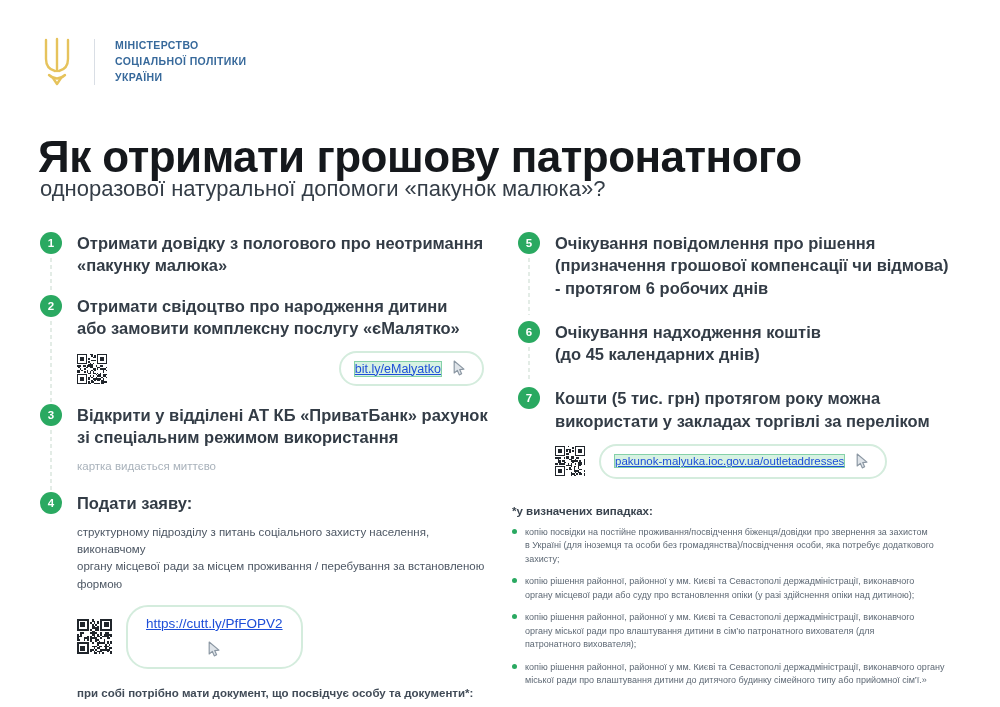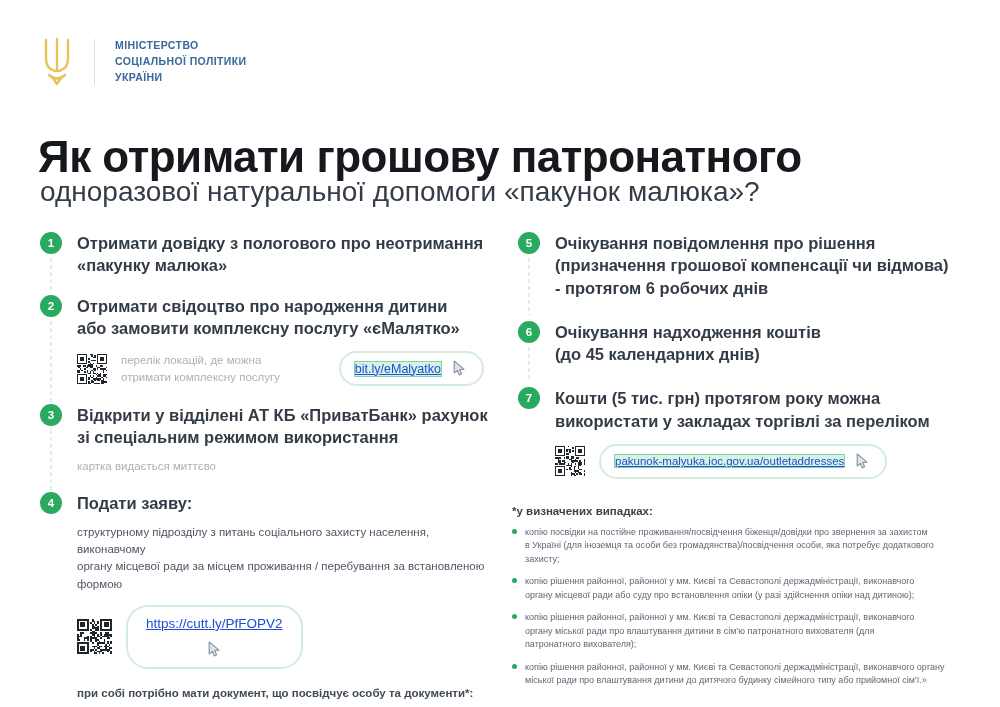--- a/index.html
+++ b/index.html
@@ -8,21 +8,21 @@
     background:#ffffff;color:#333c46;
     font-family:"Liberation Sans","DejaVu Sans",sans-serif;
   }
   
   .logo{position:absolute;top:37px;left:40px;display:flex;align-items:center;gap:20px;}
   .trident{width:34px;height:50px;flex:none;}
   .logo-sep{width:1px;height:46px;background:#d9dee5;}
   .logo-text{font-size:10.5px;font-weight:bold;color:#37699b;letter-spacing:.4px;line-height:1.5;}
   
   .title{position:absolute;left:38px;top:103px;font-size:44px;font-weight:800;color:#15181c;letter-spacing:-0.5px;}
-  .subtitle{position:absolute;left:40px;top:176px;font-size:28px;color:#343d47;}
+  .subtitle{position:absolute;left:40px;top:176px;font-size:22px;color:#343d47;}
   
   .col-left{position:absolute;left:40px;top:232px;width:450px;}
   .col-right{position:absolute;left:512px;top:232px;width:468px;}
   .col-right .steps{padding-left:6px;}
   
   .step{position:relative;padding-left:37px;margin-bottom:18px;}
   .step.connect::before{content:"";position:absolute;left:10px;top:26px;bottom:-16px;width:2px;
     background:repeating-linear-gradient(#e3ece6 0 4px,#ffffff 4px 7px);}
   .badge{position:absolute;left:0;top:0;width:22px;height:22px;border-radius:50%;
     background:#2aa961;color:#fff;font-size:11.5px;font-weight:bold;
@@ -87,22 +87,20 @@
   </div>
 
   <div class="step connect">
     <div class="badge">2</div>
     <div class="step-text">Отримати свідоцтво про народження дитини
 або замовити комплексну послугу «єМалятко»</div>
     <div class="qr-row">
       <div class="qr qr-sm"><svg viewBox="0 0 21 21" width="100%" height="100%" shape-rendering="crispEdges">
             <path fill-rule="evenodd" fill="#20252b" d="M0 0h7v7h-7z M1 1h5v5h-5z M2 2h3v3h-3z M14 0h7v7h-7z M15 1h5v5h-5z M16 2h3v3h-3z M0 14h7v7h-7z M1 15h5v5h-5z M2 16h3v3h-3z M9 0h1v1h-1z M10 0h1v1h-1z M10 1h1v1h-1z M12 1h1v1h-1z M11 2h1v1h-1z M12 2h1v1h-1z M8 3h1v1h-1z M10 4h1v1h-1z M11 4h1v1h-1z M12 4h1v1h-1z M8 5h1v1h-1z M9 6h1v1h-1z M11 6h1v1h-1z M8 7h1v1h-1z M9 7h1v1h-1z M10 7h1v1h-1z M0 8h1v1h-1z M1 8h1v1h-1z M2 8h1v1h-1z M4 8h1v1h-1z M5 8h1v1h-1z M7 8h1v1h-1z M8 8h1v1h-1z M9 8h1v1h-1z M10 8h1v1h-1z M13 8h1v1h-1z M16 8h1v1h-1z M17 8h1v1h-1z M1 9h1v1h-1z M6 9h1v1h-1z M7 9h1v1h-1z M9 9h1v1h-1z M10 9h1v1h-1z M14 9h1v1h-1z M15 9h1v1h-1z M20 9h1v1h-1z M2 10h1v1h-1z M5 10h1v1h-1z M11 10h1v1h-1z M12 10h1v1h-1z M14 10h1v1h-1z M16 10h1v1h-1z M17 10h1v1h-1z M18 10h1v1h-1z M19 10h1v1h-1z M0 11h1v1h-1z M1 11h1v1h-1z M3 11h1v1h-1z M7 11h1v1h-1z M10 11h1v1h-1z M12 11h1v1h-1z M18 11h1v1h-1z M20 11h1v1h-1z M0 12h1v1h-1z M1 12h1v1h-1z M5 12h1v1h-1z M7 12h1v1h-1z M9 12h1v1h-1z M11 12h1v1h-1z M18 12h1v1h-1z M8 13h1v1h-1z M9 13h1v1h-1z M11 13h1v1h-1z M12 13h1v1h-1z M14 13h1v1h-1z M16 13h1v1h-1z M13 14h1v1h-1z M15 14h1v1h-1z M16 14h1v1h-1z M18 14h1v1h-1z M19 14h1v1h-1z M20 14h1v1h-1z M9 15h1v1h-1z M11 15h1v1h-1z M14 15h1v1h-1z M15 15h1v1h-1z M16 15h1v1h-1z M18 15h1v1h-1z M19 15h1v1h-1z M8 16h1v1h-1z M10 16h1v1h-1z M13 16h1v1h-1z M17 16h1v1h-1z M20 16h1v1h-1z M8 17h1v1h-1z M11 17h1v1h-1z M12 17h1v1h-1z M13 17h1v1h-1z M14 17h1v1h-1z M15 17h1v1h-1z M16 17h1v1h-1z M18 17h1v1h-1z M10 18h1v1h-1z M12 18h1v1h-1z M14 18h1v1h-1z M15 18h1v1h-1z M17 18h1v1h-1z M18 18h1v1h-1z M8 19h1v1h-1z M10 19h1v1h-1z M11 19h1v1h-1z M17 19h1v1h-1z M18 19h1v1h-1z M19 19h1v1h-1z M20 19h1v1h-1z M8 20h1v1h-1z M9 20h1v1h-1z M12 20h1v1h-1z M13 20h1v1h-1z M14 20h1v1h-1z M15 20h1v1h-1z M17 20h1v1h-1z M18 20h1v1h-1z "></path>
           </svg></div>
-      <div class="note" style="margin-top:0;">перелік локацій, де можна
-отримати комплексну послугу</div>
       <div class="pill pill-right">
         <span class="link hl">bit.ly/eMalyatko</span>
         <svg class="cursor-icon" viewBox="0 0 16 16">
           <path d="M3 1 L3 12.2 L6 9.8 L7.8 14 L10 13 L8.2 9 L12.2 8.6 Z" fill="#dfe4e9" stroke="#8b97a3" stroke-width="1.1" stroke-linejoin="round"></path>
         </svg>
       </div>
     </div>
   </div>
 
   <div class="step connect">

